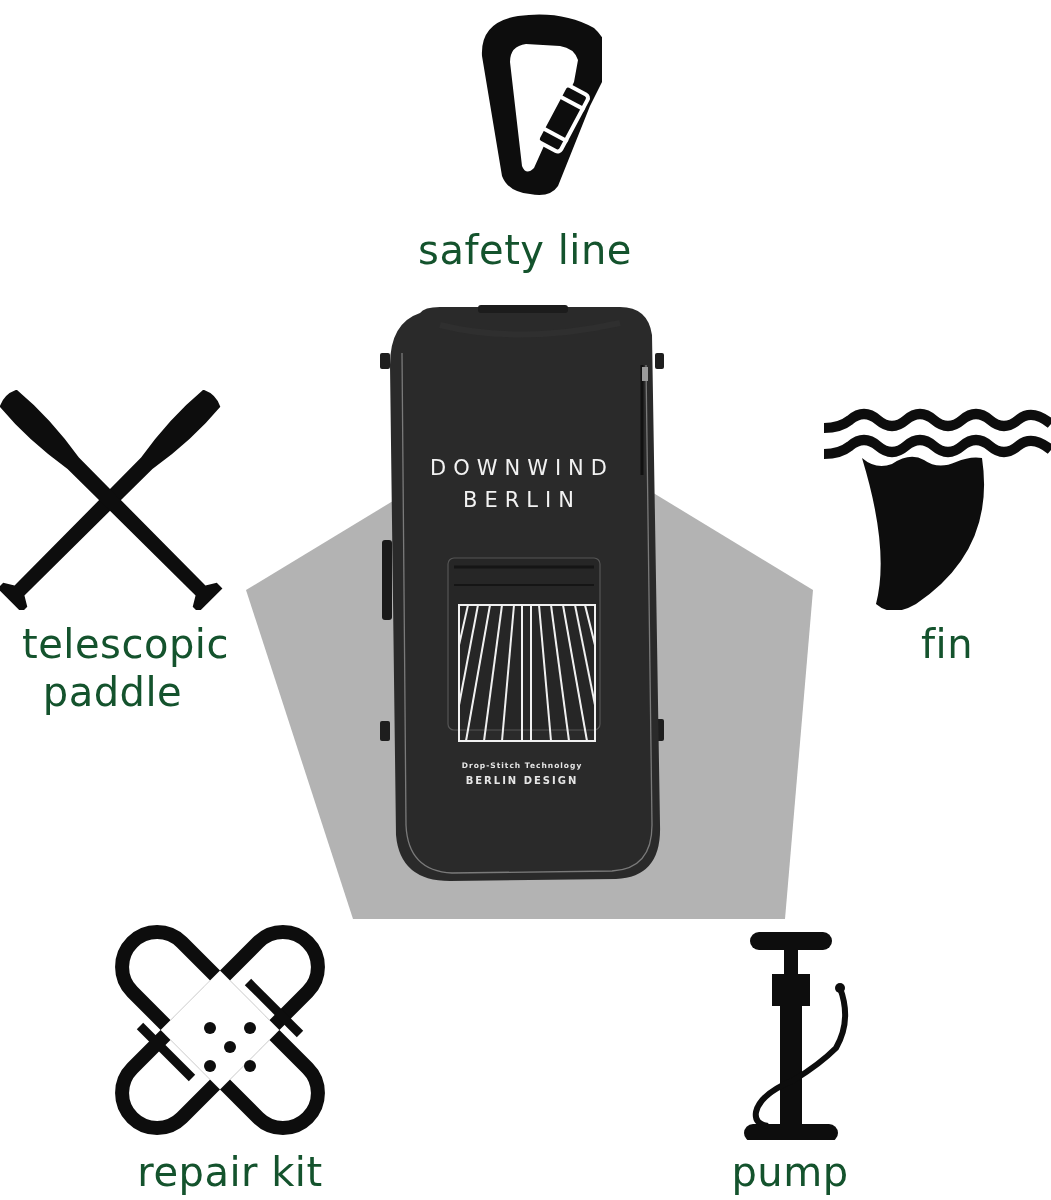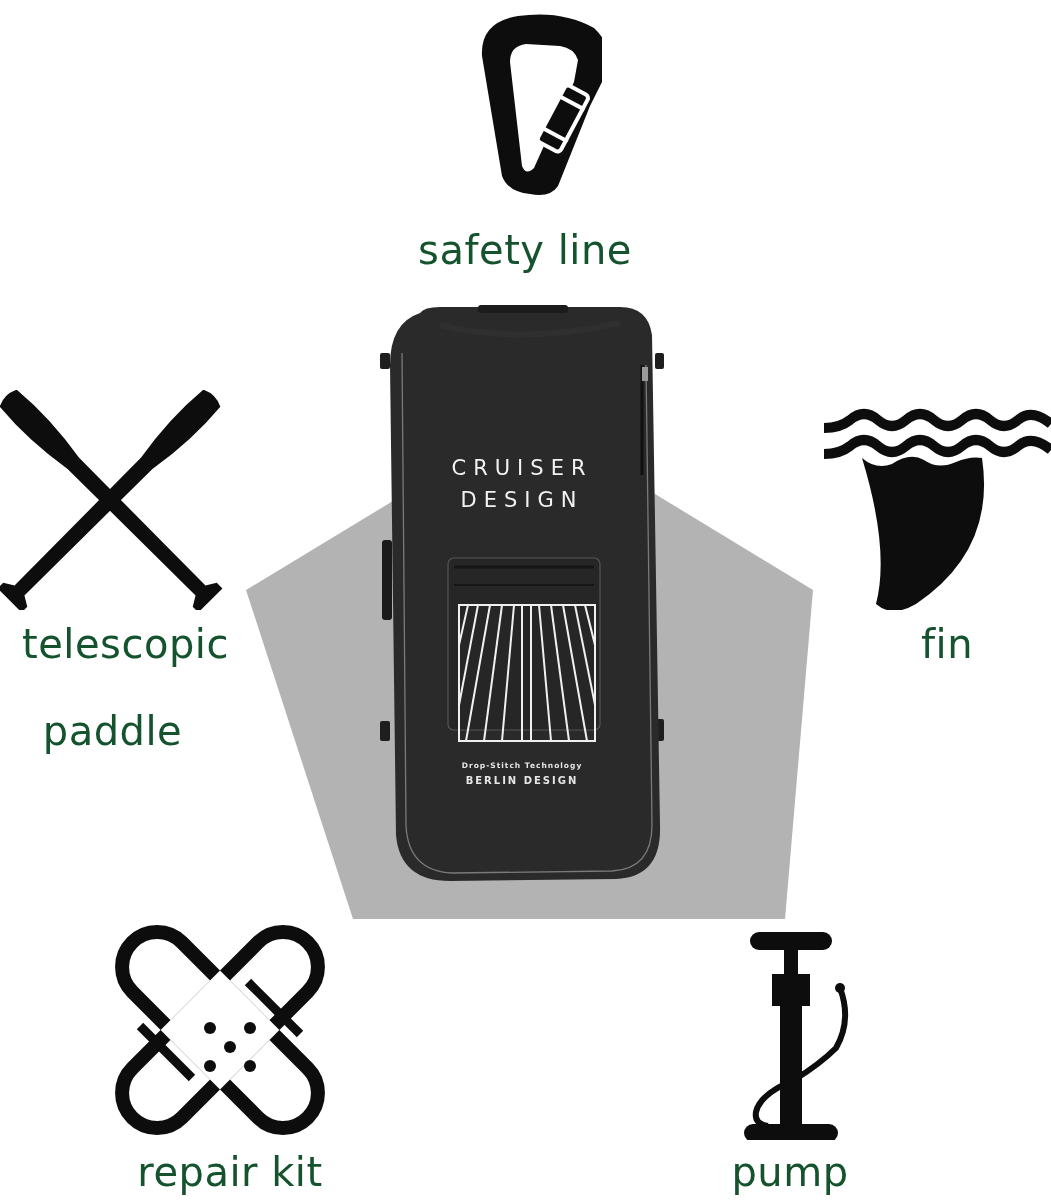--- a/index.html
+++ b/index.html
@@ -49,22 +49,22 @@
       <line x1="110" y1="300" x2="86" y2="436"></line>
       <line x1="98" y1="300" x2="79" y2="400"></line>
       <line x1="88" y1="300" x2="79" y2="340"></line>
       <line x1="159" y1="300" x2="171" y2="436"></line>
       <line x1="171" y1="300" x2="189" y2="436"></line>
       <line x1="183" y1="300" x2="207" y2="436"></line>
       <line x1="195" y1="300" x2="215" y2="400"></line>
       <line x1="205" y1="300" x2="215" y2="340"></line>
     </g>
   </svg>
-  <div class="bag-text-main" style="top:148px;">CRUISER</div>
-  <div class="bag-text-main" style="top:180px;">DESIGN</div>
+  <div class="bag-text-main" style="top:148px;">DOWNWIND</div>
+  <div class="bag-text-main" style="top:180px;">BERLIN</div>
   <div class="bag-text-small" style="top:456px;font-size:7.5px;letter-spacing:1px;">Drop-Stitch Technology</div>
   <div class="bag-text-small" style="top:470px;font-size:10px;letter-spacing:2px;">BERLIN DESIGN</div>
 </div>
 
 <div class="abs" style="left:462px;top:8px;">
   <svg width="140" height="190">
     <path d="M56 8 Q100 2 132 20 Q150 36 146 62 L128 98 L96 178 Q88 190 68 186 Q46 184 40 168 L20 48 Q18 14 56 8 Z
              M64 36 Q48 38 48 54 L60 158 Q64 168 72 160 L90 120 L112 74 L116 52 Q112 40 98 38 Z" fill="#0d0d0d" fill-rule="evenodd"></path>
 
     <g transform="rotate(28 100 110)">
@@ -83,21 +83,21 @@
       <g transform="rotate(45 110 110)">
         <path d="M98 -34 Q110 -40 122 -34 Q126 10 118 58 L117 238 L127 244 L127 252 L93 252 L93 244 L103 238 L102 58 Q94 10 98 -34 Z"></path>
       </g>
       <g transform="rotate(-45 110 110)">
         <path d="M98 -34 Q110 -40 122 -34 Q126 10 118 58 L117 238 L127 244 L127 252 L93 252 L93 244 L103 238 L102 58 Q94 10 98 -34 Z"></path>
       </g>
     </g>
   </svg>
 </div>
 <div class="label" style="left:13px;top:620px;width:225px;">telescopic</div>
-<div class="label" style="left:0px;top:707px;width:225px;">paddle</div>
+<div class="label" style="left:0px;top:668px;width:225px;">paddle</div>
 
 <div class="abs" style="left:820px;top:400px;">
   <svg width="231" height="210">
     <g fill="none" stroke="#0d0d0d" stroke-width="10" stroke-linecap="butt">
       <path d="M4 28 Q20 28 30 20 Q44 8 58 20 Q72 32 86 20 Q100 8 114 20 Q128 32 142 20 Q156 8 170 20 Q184 32 198 20 Q212 8 231 24"></path>
       <path d="M4 54 Q20 54 30 46 Q44 34 58 46 Q72 58 86 46 Q100 34 114 46 Q128 58 142 46 Q156 34 170 46 Q184 58 198 46 Q212 34 231 50"></path>
     </g>
     <path d="M42 58 Q56 70 72 64 Q90 52 104 60 Q118 70 136 62 Q150 56 162 58 Q176 150 96 204 Q72 218 56 204 Q70 150 42 58 Z" fill="#0d0d0d"></path>
   </svg>
 </div>

